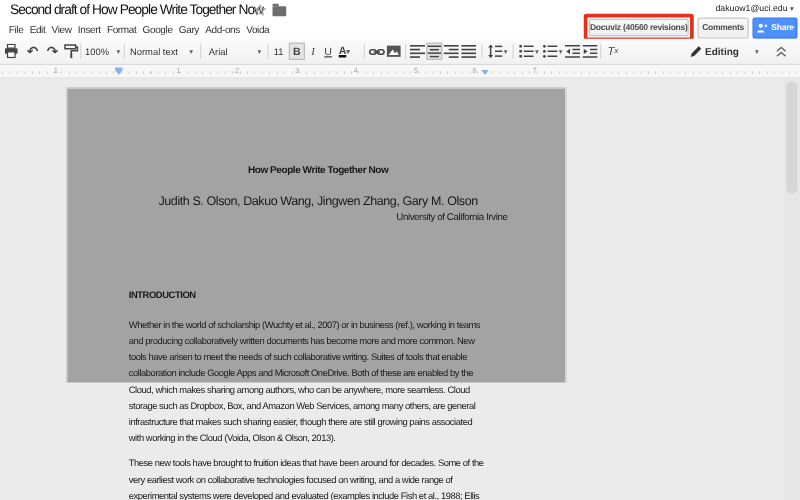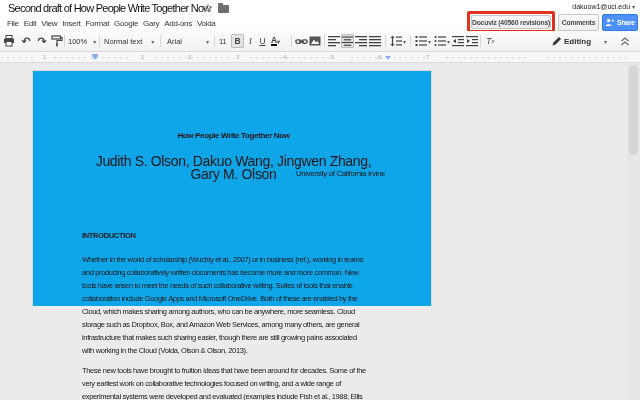--- a/index.html
+++ b/index.html
@@ -48,27 +48,27 @@
      background:repeating-linear-gradient(90deg,#cccccc 0 0.8px, transparent 0.8px 5.94px);
      background-position:1.5px 0; }
   .ruler .num { position:absolute; top:1.5px; font-size:6px; color:#a5a5a5; }
   .marker { position:absolute; width:0; height:0; border-left:3px solid transparent;
      border-right:3px solid transparent; border-top:4px solid #8ab0f0; top:4px; }
   .marker-rect { position:absolute; width:6px; height:2.5px; background:#8ab0f0; top:1.5px; }
   
   .canvas { position:absolute; left:0; top:63px; width:640px; height:337px; background:#ebebeb; }
   .scroll-track { position:absolute; right:0; top:0; width:13px; height:337px; background:#e7e7e7; }
   .scroll-thumb { position:absolute; right:2px; top:2px; width:9px; height:90px; background:#d6d6d6; border-radius:5px; }
-  .page { position:absolute; left:32px; top:7px; width:400px; height:236px; background:#0ea5e9;
+  .page { position:absolute; left:53px; top:7px; width:400px; height:236px; background:#a3a3a3;
      border:1px solid #d8d8d8; border-bottom:none; }
   .doc-text { position:absolute; left:49px; width:303px; font-size:7.5px; letter-spacing:-0.33px;
      line-height:13px; color:#181818; white-space:pre-line; }
   .doc-body { letter-spacing:-0.35px; }
   .doc-h1 { top:58px; text-align:center; font-weight:bold; font-size:8px; letter-spacing:-0.35px; }
-  .doc-authors { top:84px; text-align:center; font-size:14px; }
+  .doc-authors { top:84px; text-align:center; font-size:10px; }
   .doc-affil { top:96px; text-align:right; font-size:7.8px; }
   .doc-h2 { top:158px; font-weight:bold; font-size:7.5px; }
   .doc-p1 { top:182px; }
   .doc-p2 { top:293px; }
   svg { display:block; }
 </style>
 </head>
 <body>
 
 <span class="doc-title">Second draft of How People Write Together Now</span>

